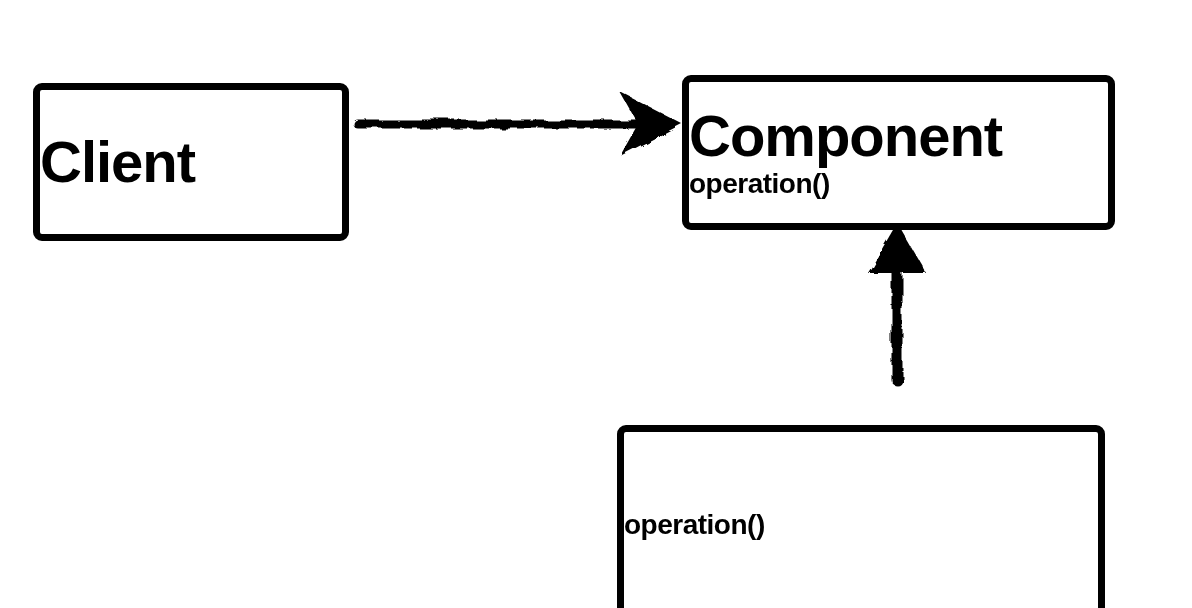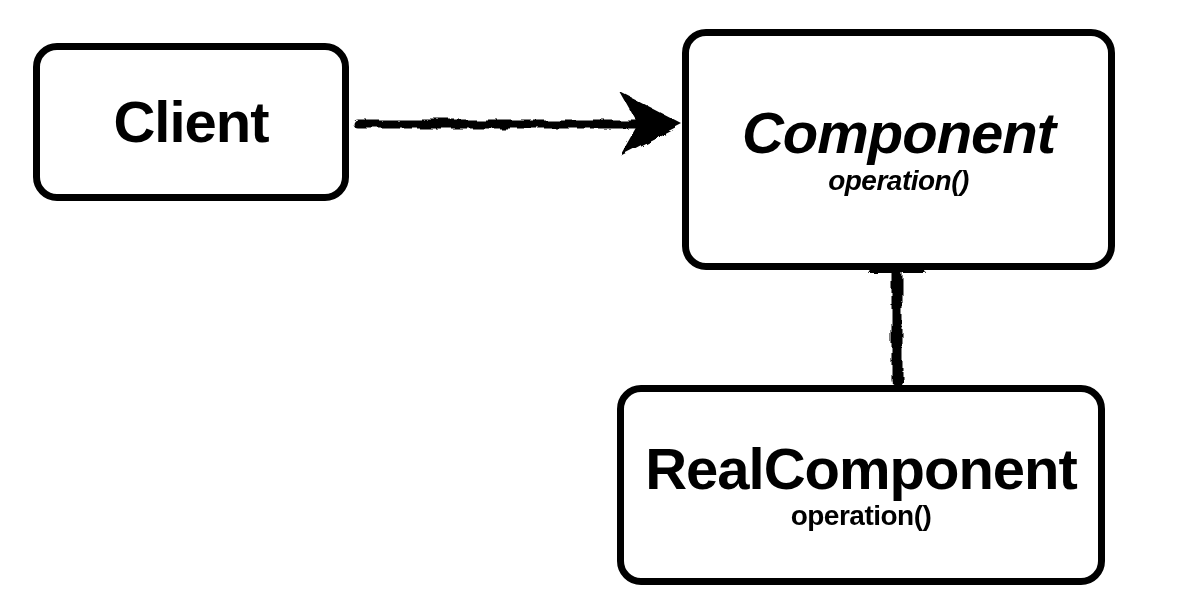--- a/index.html
+++ b/index.html
@@ -20,27 +20,28 @@
     left: 0;
     top: 0;
     width: 1192px;
     height: 608px;
   }
   .node {
     position: absolute;
     box-sizing: border-box;
     background: #ffffff;
     border: 7px solid #000000;
-    border-radius: 24px;
+    border-radius: 9px;
     display: flex;
     flex-direction: column;
-    align-items: center;
+    align-items: flex-start;
     justify-content: center;
     color: #000000;
     text-align: center;
+    margin-top: 40px;
   }
   .node .title {
     font-weight: bold;
     font-size: 58px;
     line-height: 1.08;
     letter-spacing: -1px;
   }
   .node .method {
     font-weight: bold;
     font-size: 28px;
@@ -48,24 +49,23 @@
     letter-spacing: -0.5px;
   }
   .node-client {
     left: 33px;
     top: 43px;
     width: 316px;
     height: 158px;
   }
   .node-component {
     left: 682px;
-    top: 29px;
+    top: 35px;
     width: 433px;
-    height: 241px;
-    font-style: italic;
+    height: 155px;
   }
   .node-real-component {
     left: 617px;
     top: 385px;
     width: 488px;
     height: 200px;
   }
 </style>
 </head>
 <body>
@@ -94,17 +94,16 @@
   <div class="node node-client">
     <div class="title">Client</div>
   </div>
 
   <div class="node node-component">
     <div class="title">Component</div>
     <div class="method">operation()</div>
   </div>
 
   <div class="node node-real-component">
-    <div class="title">RealComponent</div>
     <div class="method">operation()</div>
   </div>
 
 </div>
 
 </body></html>

